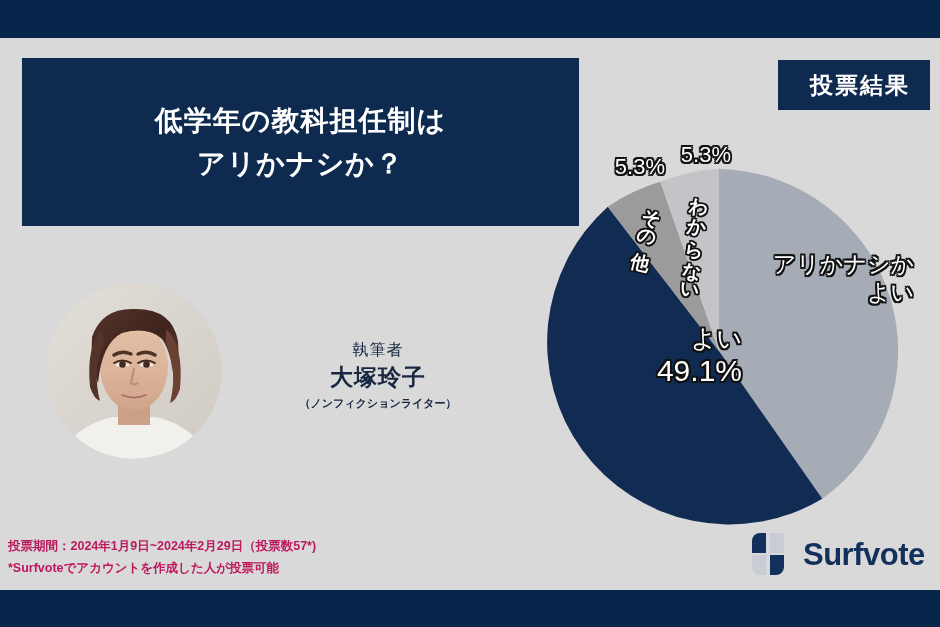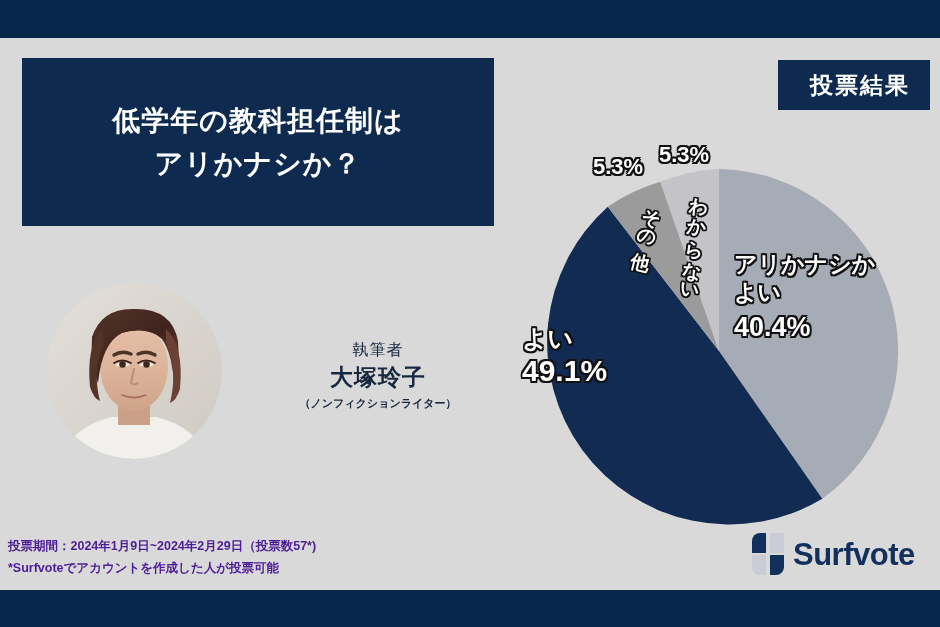--- a/index.html
+++ b/index.html
@@ -30,21 +30,21 @@
     position: absolute;
     left: 0; top: 590px;
     width: 940px; height: 37px;
     background: #06264c;
   }
 
   
   .headline-box {
     position: absolute;
     left: 22px; top: 58px;
-    width: 472px; height: 168px;
+    width: 557px; height: 168px;
     background: #0e2a4f;
     display: flex;
     flex-direction: column;
     align-items: center;
     justify-content: center;
     gap: 8px;
   }
   .headline-line {
     color: #ffffff;
     font-size: 28px;
@@ -109,37 +109,37 @@
     font-size: 11px;
     font-weight: bold;
     line-height: 1.5;
     letter-spacing: 0px;
   }
 
   
   .footnotes {
     position: absolute;
     left: 8px; top: 536px;
-    color: #4c1d95;
+    color: #be185d;
   }
   .footnote {
     font-size: 12.5px;
     font-weight: bold;
     line-height: 1.75;
     white-space: nowrap;
   }
 
   
   .logo {
     position: absolute;
     left: 752px; top: 530px;
     width: 180px; height: 48px;
     display: flex;
     align-items: center;
-    gap: 9px;
+    gap: 19px;
   }
   .logo-mark {
     width: 32px; height: 42px;
     position: relative;
     flex: 0 0 auto;
   }
   .logo-word {
     color: #12305c;
     font-size: 31px;
     font-weight: bold;
@@ -151,22 +151,22 @@
   .chart {
     position: absolute;
     left: 519px; top: 166px;
     width: 400px; height: 370px;
   }
   .chart svg { display: block; overflow: visible; }
 
   .pie-label {
     position: absolute;
     color: #ffffff;
-    font-weight: bold;
-    text-align: left;
+    font-weight: normal;
+    text-align: right;
     white-space: nowrap;
     text-shadow:
       -1.6px -1.6px 0 #111, 1.6px -1.6px 0 #111,
       -1.6px  1.6px 0 #111, 1.6px  1.6px 0 #111,
        0    -1.8px 0 #111,  0     1.8px 0 #111,
       -1.8px  0    0 #111,  1.8px 0    0 #111;
     line-height: 1.2;
   }
 
   .lbl-main        { left: 3px;   top: 157px; width: 220px; font-size: 25px; }
@@ -282,21 +282,20 @@
     </svg>
 
     <div class="pie-label lbl-main">
       <div>よい</div>
       <span class="pct">49.1%</span>
     </div>
 
     <div class="pie-label lbl-right">
       <div>アリかナシか</div>
       <div>よい</div>
-      <span class="pct">40.4%</span>
     </div>
 
     <div class="pie-label lbl-pct-other">5.3%</div>
     <div class="lbl-vert lbl-other">その他</div>
 
     <div class="pie-label lbl-pct-unknown">5.3%</div>
     <div class="lbl-vert lbl-unknown">わからない</div>
   </div>
 
   <div class="footnotes">

